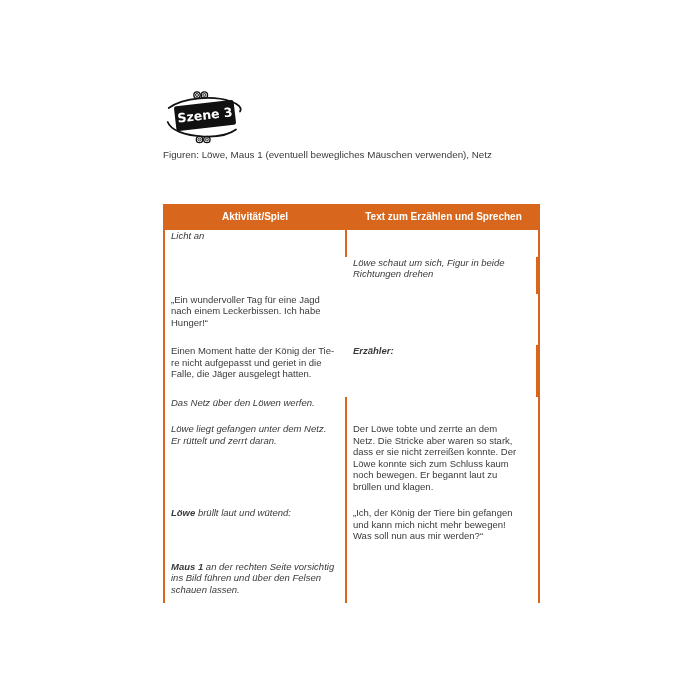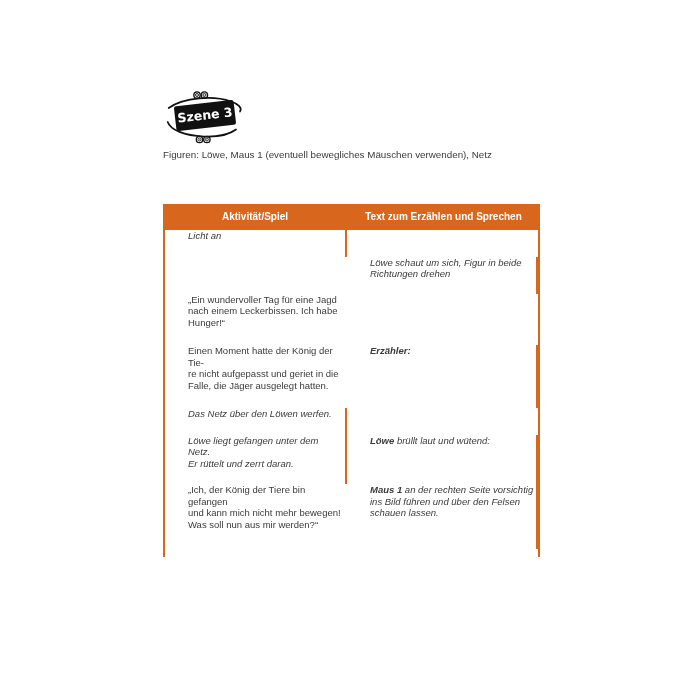--- a/index.html
+++ b/index.html
@@ -30,21 +30,21 @@
   .th{
     color:#ffffff;font-weight:bold;font-size:10px;line-height:26px;text-align:center;
     white-space:pre;
   }
   .tbody{
     display:grid;grid-template-columns:182px 1fr;
     border-left:2px solid #d8671d;border-right:2px solid #d8671d;
   }
   .td{
     font-size:9.5px;line-height:11.5px;color:#3a3a39;white-space:pre-line;
-    padding-left:23px;padding-right:2px;
+    padding-left:6px;padding-right:2px;
   }
   .td-l{border-right:2px solid #d8671d;font-style:italic;}
   .td .b{font-weight:bold;}
   .pb0{padding-bottom:15px;}
   .pb1{padding-bottom:17px;}
   .pb2{padding-bottom:17px;}
   .pb3{padding-bottom:14px;}
   .pb4{padding-bottom:17px;}
   .pb5{padding-bottom:15px;}
   .pb6{padding-bottom:15px;}
@@ -112,20 +112,26 @@
       <div class="td td-r pb4"><span>Einen Moment hatte der König der Tie-
 re nicht aufgepasst und geriet in die
 Falle, die Jäger ausgelegt hatten.</span></div>
       <div class="td td-l pb4"><span class="b">Erzähler:</span></div>
 
       <div class="td td-l pb5"><span>Das Netz über den Löwen werfen.</span></div>
       <div class="td td-r pb5"></div>
 
       <div class="td td-l pb6"><span>Löwe liegt gefangen unter dem Netz.
 Er rüttelt und zerrt daran.</span></div>
+      <div class="td td-r pb6"><span>Der Löwe tobte und zerrte an dem
+Netz. Die Stricke aber waren so stark,
+dass er sie nicht zerreißen konnte. Der
+Löwe konnte sich zum Schluss kaum
+noch bewegen. Er begannt laut zu
+brüllen und klagen.</span></div>
 
       <div class="td td-l pb7"><span class="b">Löwe</span><span> brüllt laut und wütend:</span></div>
       <div class="td td-r pb7"><span>„Ich, der König der Tiere bin gefangen
 und kann mich nicht mehr bewegen!
 Was soll nun aus mir werden?“</span></div>
 
       <div class="td td-l pb8"><span class="b">Maus 1</span><span> an der rechten Seite vorsichtig
 ins Bild führen und über den Felsen
 schauen lassen.</span></div>
       <div class="td td-r pb8"></div>

